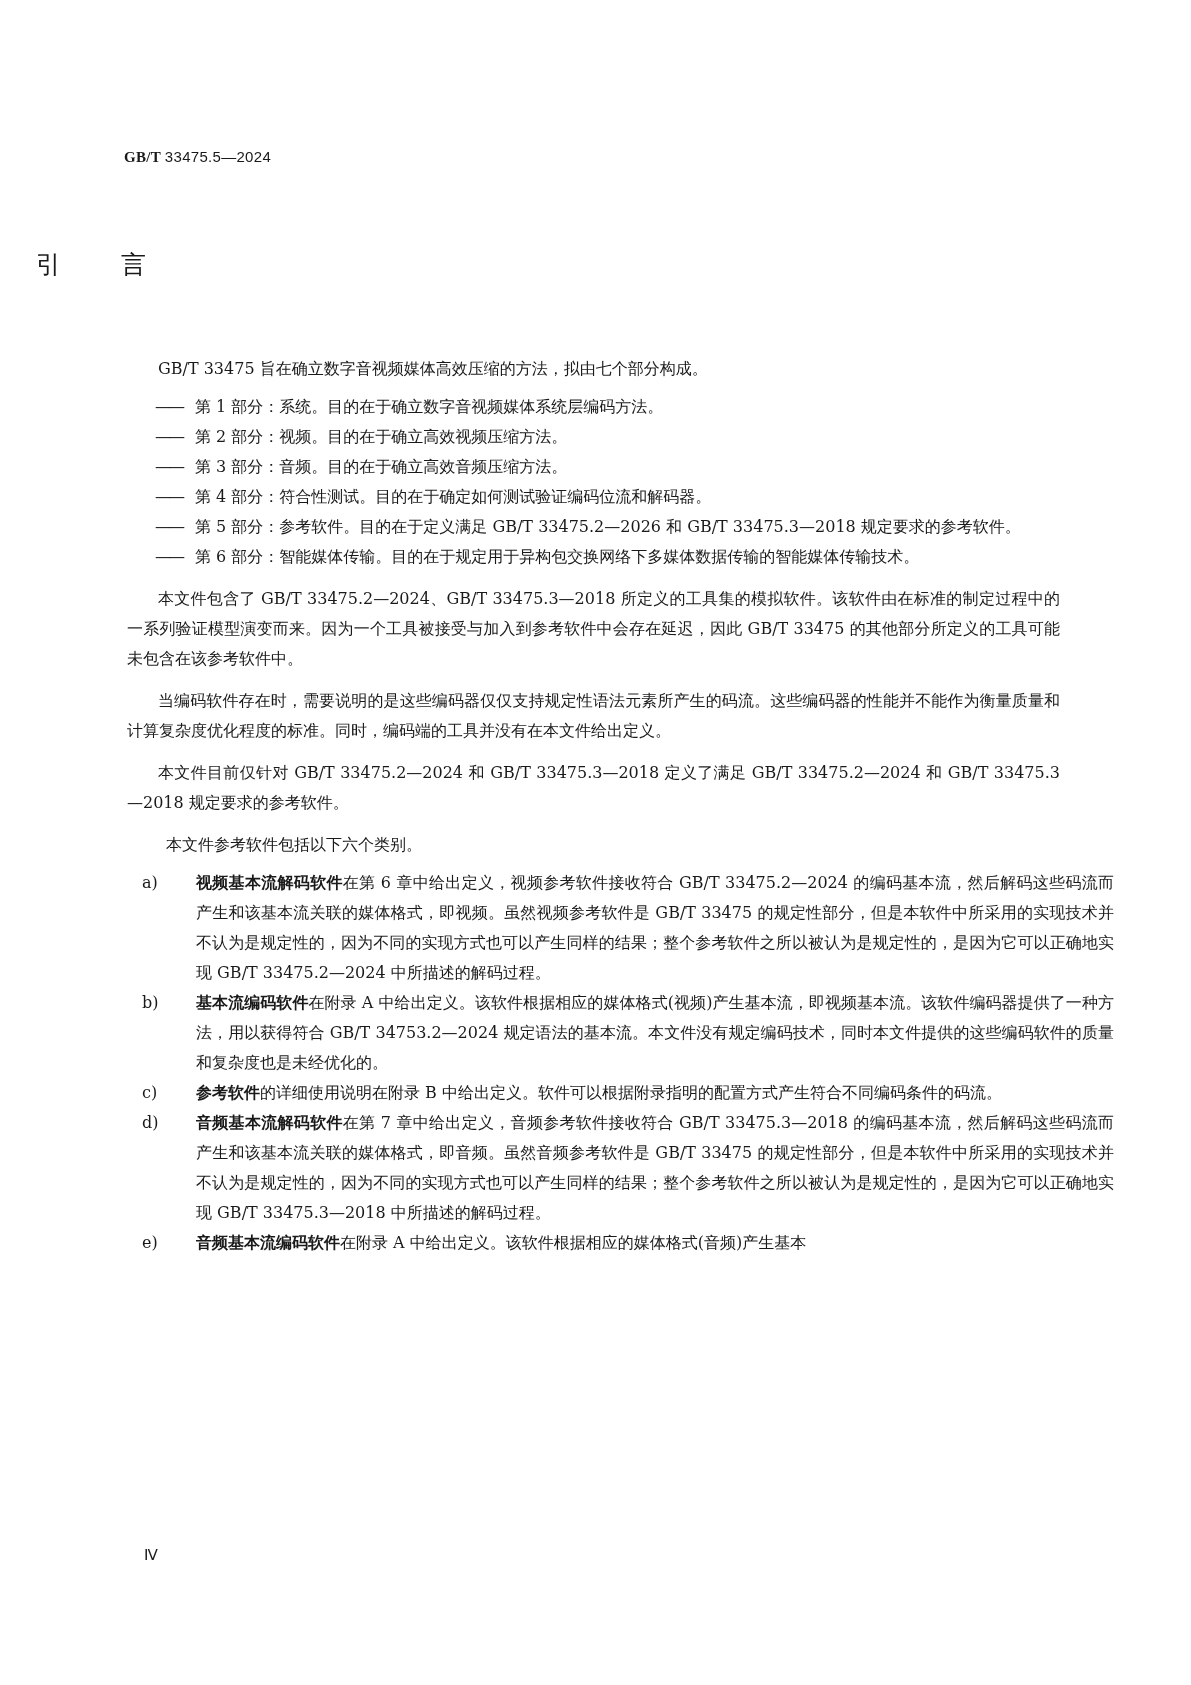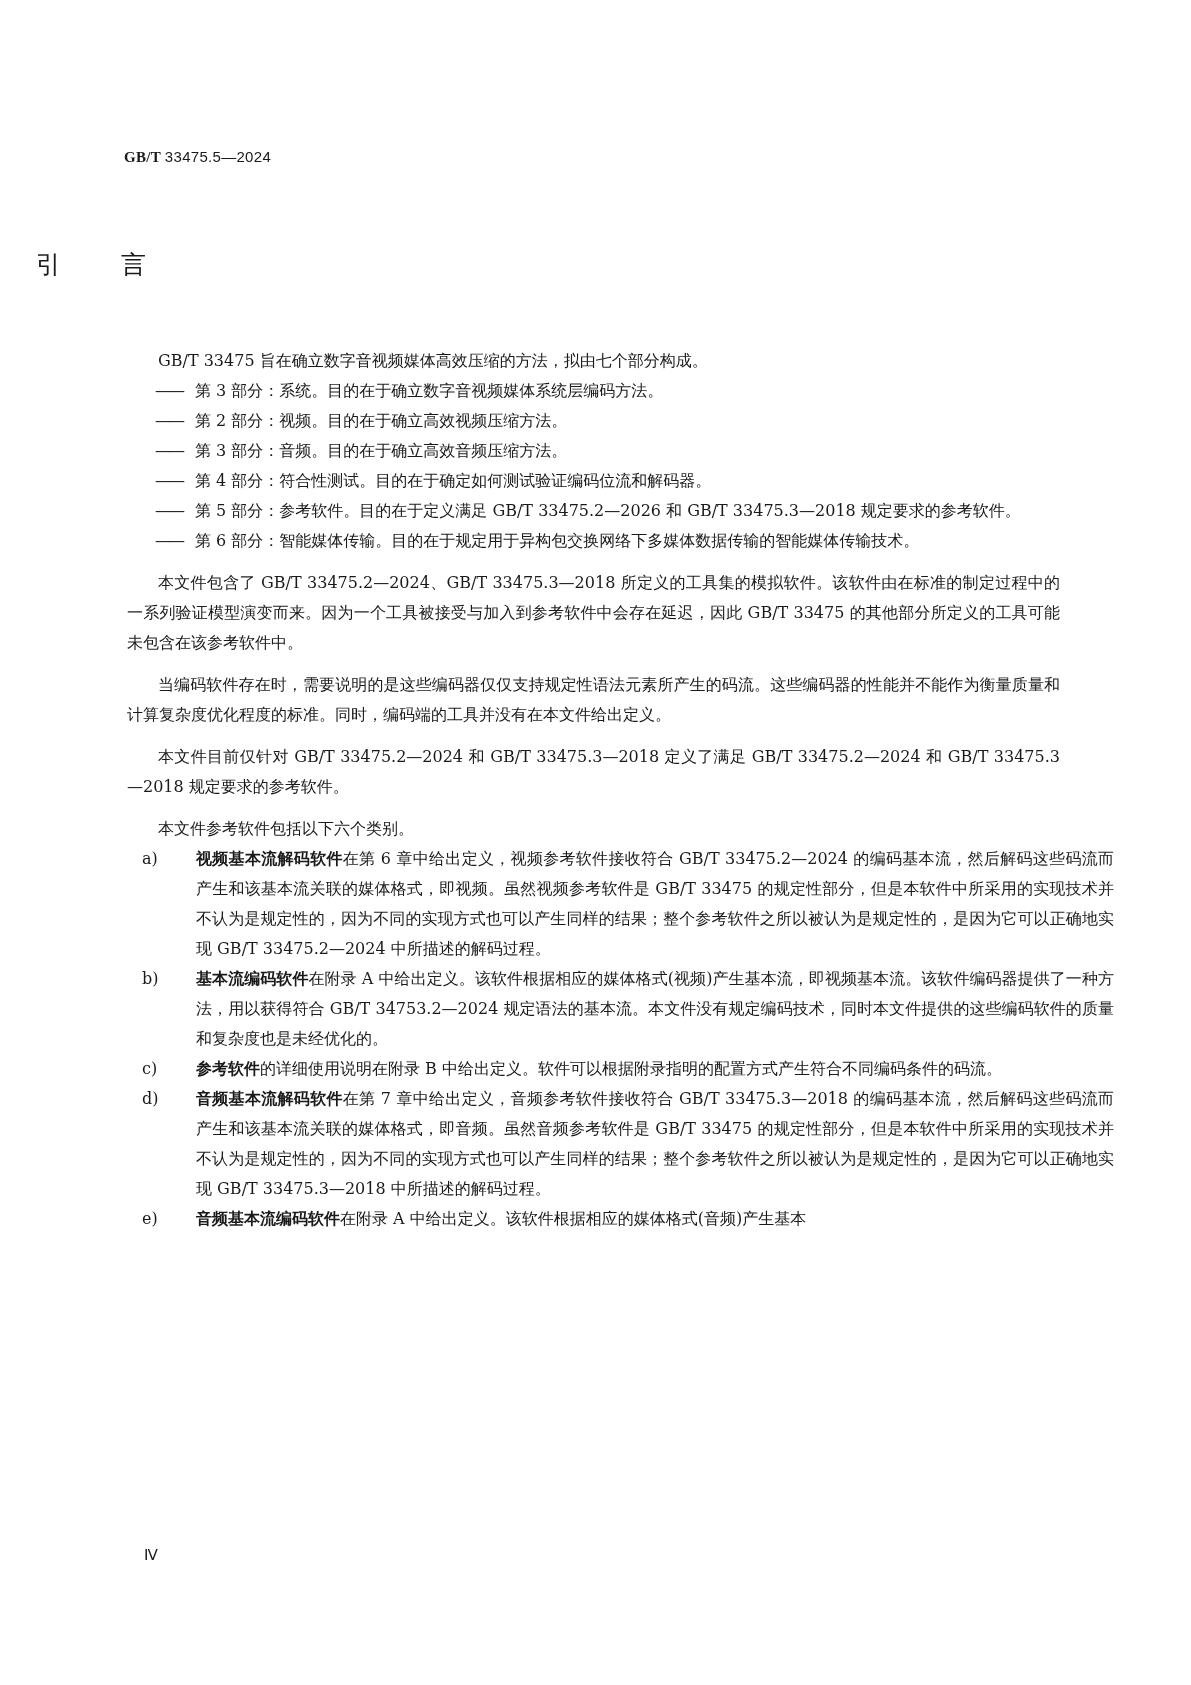--- a/index.html
+++ b/index.html
@@ -6,21 +6,21 @@
   body{width:1191px;height:1685px;position:relative;overflow:hidden;
        font-family:"DejaVu Serif","Liberation Serif",serif;color:#1a1a1a;}
   .header{position:absolute;left:124px;top:148px;font-size:15px;font-weight:bold;
           font-family:"Liberation Serif",serif;letter-spacing:0.3px;}
   .header .num{font-family:"Liberation Sans",sans-serif;font-weight:normal;}
   .title{position:absolute;left:0;width:1191px;top:248px;text-align:left;font-size:25px;
          font-family:"DejaVu Sans",sans-serif;letter-spacing:60px;padding-left:36px;box-sizing:border-box;}
   .content{position:absolute;left:158px;top:346px;width:902px;font-size:16px;line-height:30px;}
   .dash{display:block;padding-left:40px;text-indent:-40px;margin:0 0 0 -3px;}
   .dash .d{display:inline-block;width:40px;text-indent:0;letter-spacing:-2px;}
-  .para{text-indent:0;margin:0;}
+  .para{text-indent:0;margin:8px;}
   .body-para{margin:12px;text-indent:31px;margin-left:-31px;width:933px;}
   .item{display:block;position:relative;padding-left:54px;margin-left:-16px;width:918px;}
   .item .lbl{position:absolute;left:0;top:0;}
   .item b{font-family:"DejaVu Sans",sans-serif;font-weight:bold;}
   .pagenum{position:absolute;left:144px;top:1546px;font-size:15px;font-family:"Liberation Serif",serif;}
   .justify{text-align:justify;text-align-last:left;}
 </style>
 </head>
 <body>
 
@@ -28,21 +28,21 @@
   <span>GB/T</span>
   <span class="num">33475.5—2024</span>
 </div>
 
 <div class="title">引言</div>
 
 <div class="content">
   <p class="para justify" style="margin-left:0">GB/T 33475 旨在确立数字音视频媒体高效压缩的方法，拟由七个部分构成。</p>
 
   <div>
-    <div class="dash justify"><span class="d">——</span><span>第 3 部分：系统。目的在于确立数字音视频媒体系统层编码方法。</span></div>
+    <div class="dash justify"><span class="d">——</span><span>第 1 部分：系统。目的在于确立数字音视频媒体系统层编码方法。</span></div>
     <div class="dash justify"><span class="d">——</span><span>第 2 部分：视频。目的在于确立高效视频压缩方法。</span></div>
     <div class="dash justify"><span class="d">——</span><span>第 3 部分：音频。目的在于确立高效音频压缩方法。</span></div>
     <div class="dash justify"><span class="d">——</span><span>第 4 部分：符合性测试。目的在于确定如何测试验证编码位流和解码器。</span></div>
     <div class="dash justify"><span class="d">——</span><span>第 5 部分：参考软件。目的在于定义满足 GB/T 33475.2—2026 和 GB/T 33475.3—2018 规定要求的参考软件。</span></div>
     <div class="dash justify"><span class="d">——</span><span>第 6 部分：智能媒体传输。目的在于规定用于异构包交换网络下多媒体数据传输的智能媒体传输技术。</span></div>
   </div>
 
   <p class="body-para justify">本文件包含了 GB/T 33475.2—2024、GB/T 33475.3—2018 所定义的工具集的模拟软件。该软件由在标准的制定过程中的一系列验证模型演变而来。因为一个工具被接受与加入到参考软件中会存在延迟，因此 GB/T 33475 的其他部分所定义的工具可能未包含在该参考软件中。</p>
   <p class="body-para justify">当编码软件存在时，需要说明的是这些编码器仅仅支持规定性语法元素所产生的码流。这些编码器的性能并不能作为衡量质量和计算复杂度优化程度的标准。同时，编码端的工具并没有在本文件给出定义。</p>
   <p class="body-para justify">本文件目前仅针对 GB/T 33475.2—2024 和 GB/T 33475.3—2018 定义了满足 GB/T 33475.2—2024 和 GB/T 33475.3—2018 规定要求的参考软件。</p>

